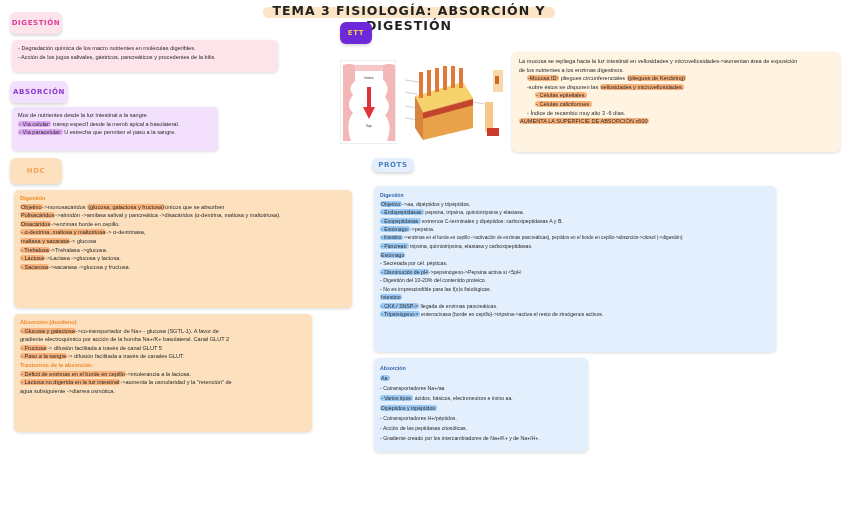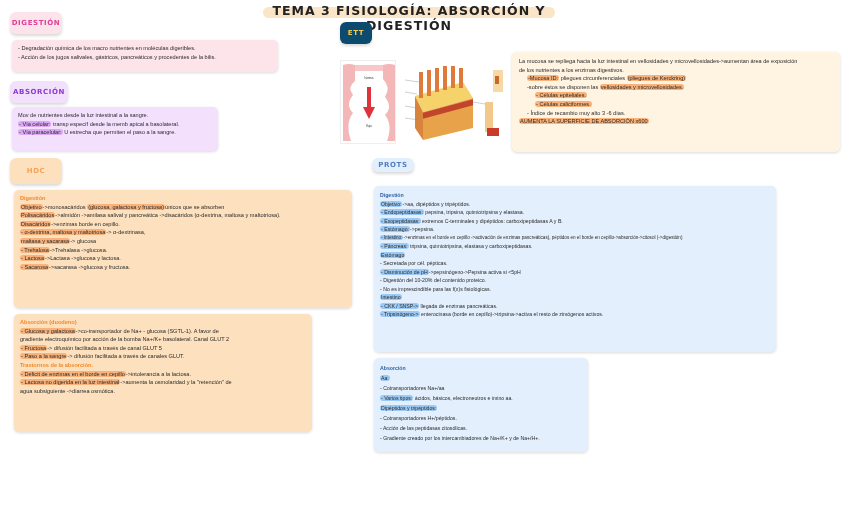--- a/index.html
+++ b/index.html
@@ -80,21 +80,21 @@
   <div class="ln"><span class="hl hl-o">- Glucosa y galactosa</span><span>-&gt;co-transportador de Na+ - glucosa (SGTL-1). A favor de</span></div>
   <div class="ln"><span>gradiente electroquímico por acción de la bomba Na+/K+ basolateral. Canal GLUT 2</span></div>
   <div class="ln"><span class="hl hl-o">- Fructosa</span><span>-&gt; difusión facilitada a través de canal GLUT 5</span></div>
   <div class="ln"><span class="hl hl-o">- Paso a la sangre</span><span>-&gt; difusión facilitada a través de canales GLUT.</span></div>
   <div class="ln sub-o">Trastornos de la absorción.</div>
   <div class="ln"><span class="hl hl-o">- Déficit de enzimas en el borde en cepillo</span><span>-&gt;intolerancia a la lactosa.</span></div>
   <div class="ln"><span class="hl hl-o">- Lactosa no digerida en la luz intestinal</span><span>-&gt;aumenta la osmolaridad y la "retención" de</span></div>
   <div class="ln"><span>agua subsiguiente -&gt;diarrea osmótica.</span></div>
 </div>
 
-<div class="tag" style="left:340px;top:22px;width:32px;height:22px;background:#0c4a6e;color:#f2c94c;">
+<div class="tag" style="left:340px;top:22px;width:32px;height:22px;background:#6d28d9;color:#f2c94c;">
   <span>ETT</span>
 </div>
 
 <div class="img1">
   <svg width="56" height="84" viewBox="0 0 56 84">
     <rect x="0" y="0" width="56" height="84" fill="#fff"></rect>
     <path d="M2 4 Q8 2 14 4 L14 20 Q6 26 12 34 Q4 44 12 52 Q4 62 10 80 L2 80 Z" fill="#f3b7b8"></path>
     <path d="M54 4 Q48 2 42 4 L42 18 Q50 26 44 36 Q52 46 44 54 Q52 64 46 80 L54 80 Z" fill="#f3b7b8"></path>
     <rect x="14" y="4" width="28" height="6" fill="#f6c8c9"></rect>
     <rect x="20" y="14" width="16" height="6" fill="#fff"></rect>

